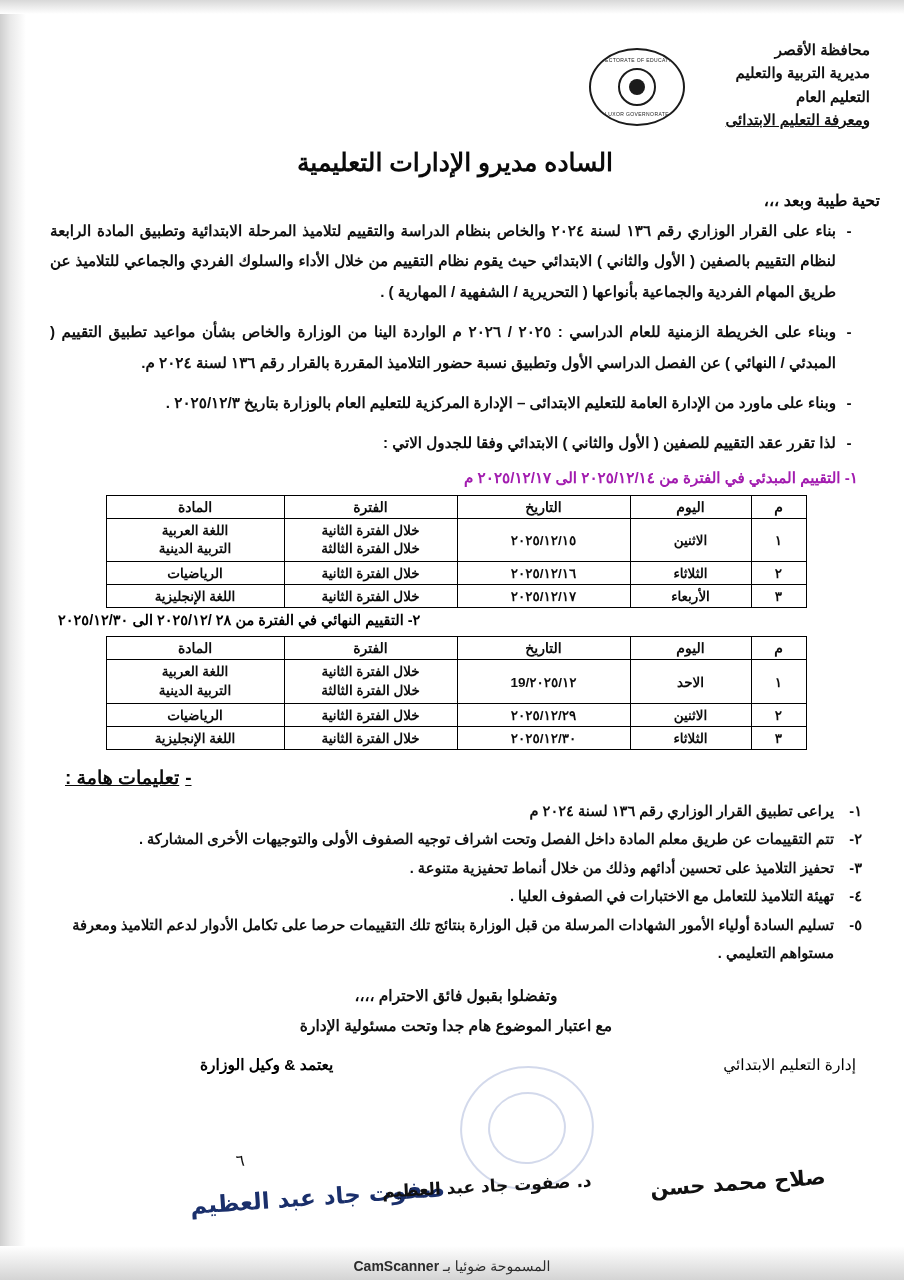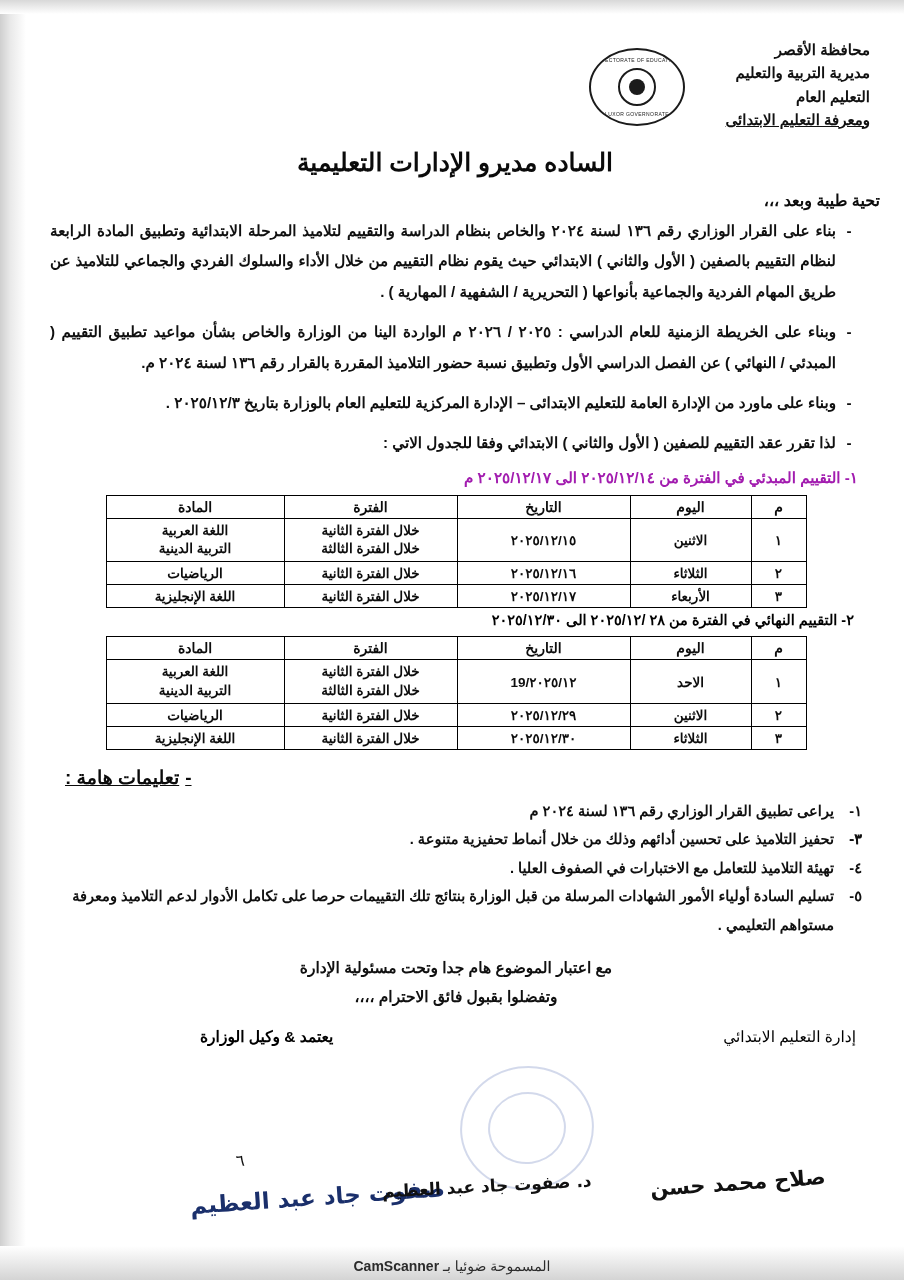--- a/index.html
+++ b/index.html
@@ -175,21 +175,21 @@
   .col-m { width: 42px; }
   .col-day { width: 108px; }
   .col-date { width: 160px; }
   .col-period { width: 160px; }
   .col-subject { width: 165px; }
   .two-line { line-height: 1.35; }
 
   .note-line {
     font-size: 14.5px;
     font-weight: bold;
-    text-align: right;
+    text-align: left;
     margin: 2px 8px 0 8px;
     direction: rtl;
   }
 
   .instr-head {
     font-size: 19px;
     font-weight: bold;
     text-align: left;
     text-decoration: underline;
     margin: 16px 10px 8px 15px;
@@ -423,37 +423,38 @@
       <div class="instr-head">
         <span class="dash">-</span><span>تعليمات هامة :</span>
       </div>
 
       <div class="instr-item">
         <span class="num">١-</span>
         <span>يراعى تطبيق القرار الوزاري رقم ١٣٦ لسنة ٢٠٢٤ م</span>
       </div>
       <div class="instr-item">
         <span class="num">٢-</span>
+        <span>تتم التقييمات عن طريق معلم المادة داخل الفصل وتحت اشراف توجيه الصفوف الأولى والتوجيهات الأخرى المشاركة .</span>
       </div>
       <div class="instr-item">
         <span class="num">٣-</span>
         <span>تحفيز التلاميذ على تحسين أدائهم وذلك من خلال أنماط تحفيزية متنوعة .</span>
       </div>
       <div class="instr-item">
         <span class="num">٤-</span>
         <span>تهيئة التلاميذ للتعامل مع الاختبارات في الصفوف العليا .</span>
       </div>
       <div class="instr-item">
         <span class="num">٥-</span>
         <span>تسليم السادة أولياء الأمور الشهادات المرسلة من قبل الوزارة بنتائج تلك التقييمات حرصا على تكامل الأدوار لدعم التلاميذ ومعرفة مستواهم التعليمي .</span>
       </div>
 
       <div class="closing">
+        <div>وتفضلوا بقبول فائق الاحترام ،،،،</div>
         <div>مع اعتبار الموضوع هام جدا وتحت مسئولية الإدارة</div>
-        <div>وتفضلوا بقبول فائق الاحترام ،،،،</div>
       </div>
 
       <div class="sign-row">
         <div class="sign-left">إدارة التعليم الابتدائي</div>
         <div class="sign-right">يعتمد &amp;  وكيل الوزارة</div>
       </div>
     </div>
 
     <div class="hw-stamp">
         <div class="s-in"></div>

